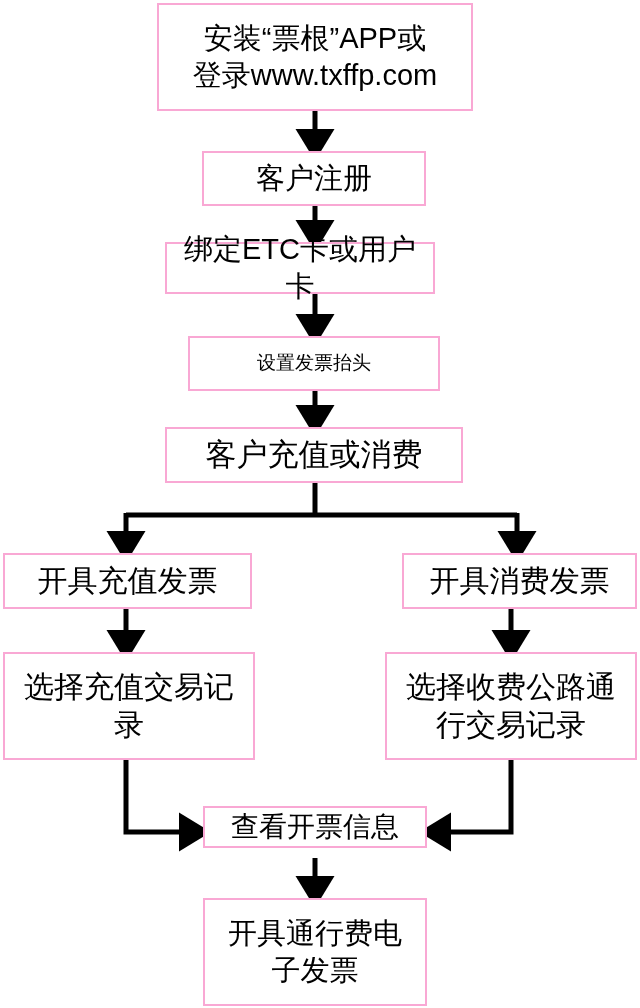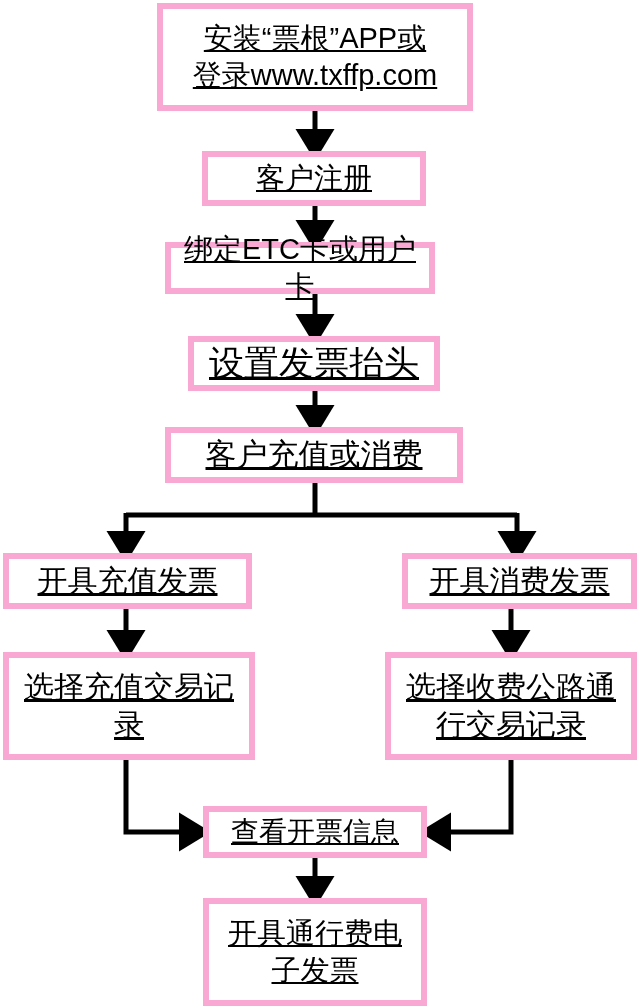--- a/index.html
+++ b/index.html
@@ -19,28 +19,27 @@
   svg.edges {
     position: absolute;
     left: 0;
     top: 0;
     width: 640px;
     height: 1008px;
   }
   .node {
     position: absolute;
     box-sizing: border-box;
-    border: 6px solid #f9a8d4;
+    border: 2px solid #f9a8d4;
     background: #ffffff;
     display: flex;
     align-items: center;
     justify-content: center;
     text-align: center;
     z-index: 2;
-    text-decoration: underline;
   }
   .node .label {
     display: block;
     color: #000000;
     font-weight: 400;
     letter-spacing: 0px;
     line-height: 1.28;
     padding: 0 4px;
     white-space: pre-line;
   }
@@ -90,21 +89,21 @@
 
   <div class="node" style="left:202px; top:151px; width:224px; height:55px;text-align:right;">
     <span class="label" style="font-size:29px;">客户注册</span>
   </div>
 
   <div class="node" style="left:165px; top:242px; width:270px; height:52px;">
     <span class="label" style="font-size:29px;">绑定ETC卡或用户卡</span>
   </div>
 
   <div class="node" style="left:188px; top:336px; width:252px; height:55px;">
-    <span class="label" style="font-size:35px;">设置发票抬头</span>
+    <span class="label" style="font-size:19px;">设置发票抬头</span>
   </div>
 
   <div class="node" style="left:165px; top:427px; width:298px; height:56px;">
     <span class="label" style="font-size:31px;">客户充值或消费</span>
   </div>
 
   <div class="node" style="left:3px; top:553px; width:249px; height:56px;">
     <span class="label" style="font-size:30px;">开具充值发票</span>
   </div>
 
@@ -115,21 +114,21 @@
   <div class="node" style="left:3px; top:652px; width:252px; height:108px;">
     <span class="label" style="font-size:30px;">选择充值交易记
 录</span>
   </div>
 
   <div class="node" style="left:385px; top:652px; width:252px; height:108px;">
     <span class="label" style="font-size:30px;">选择收费公路通
 行交易记录</span>
   </div>
 
-  <div class="node" style="left:203px; top:806px; width:224px; height:52px;">
+  <div class="node" style="left:203px; top:806px; width:224px; height:42px;">
     <span class="label" style="font-size:28px;">查看开票信息</span>
   </div>
 
   <div class="node" style="left:203px; top:898px; width:224px; height:108px;">
     <span class="label" style="font-size:29px;">开具通行费电
 子发票</span>
   </div>
 
 </div>
 

